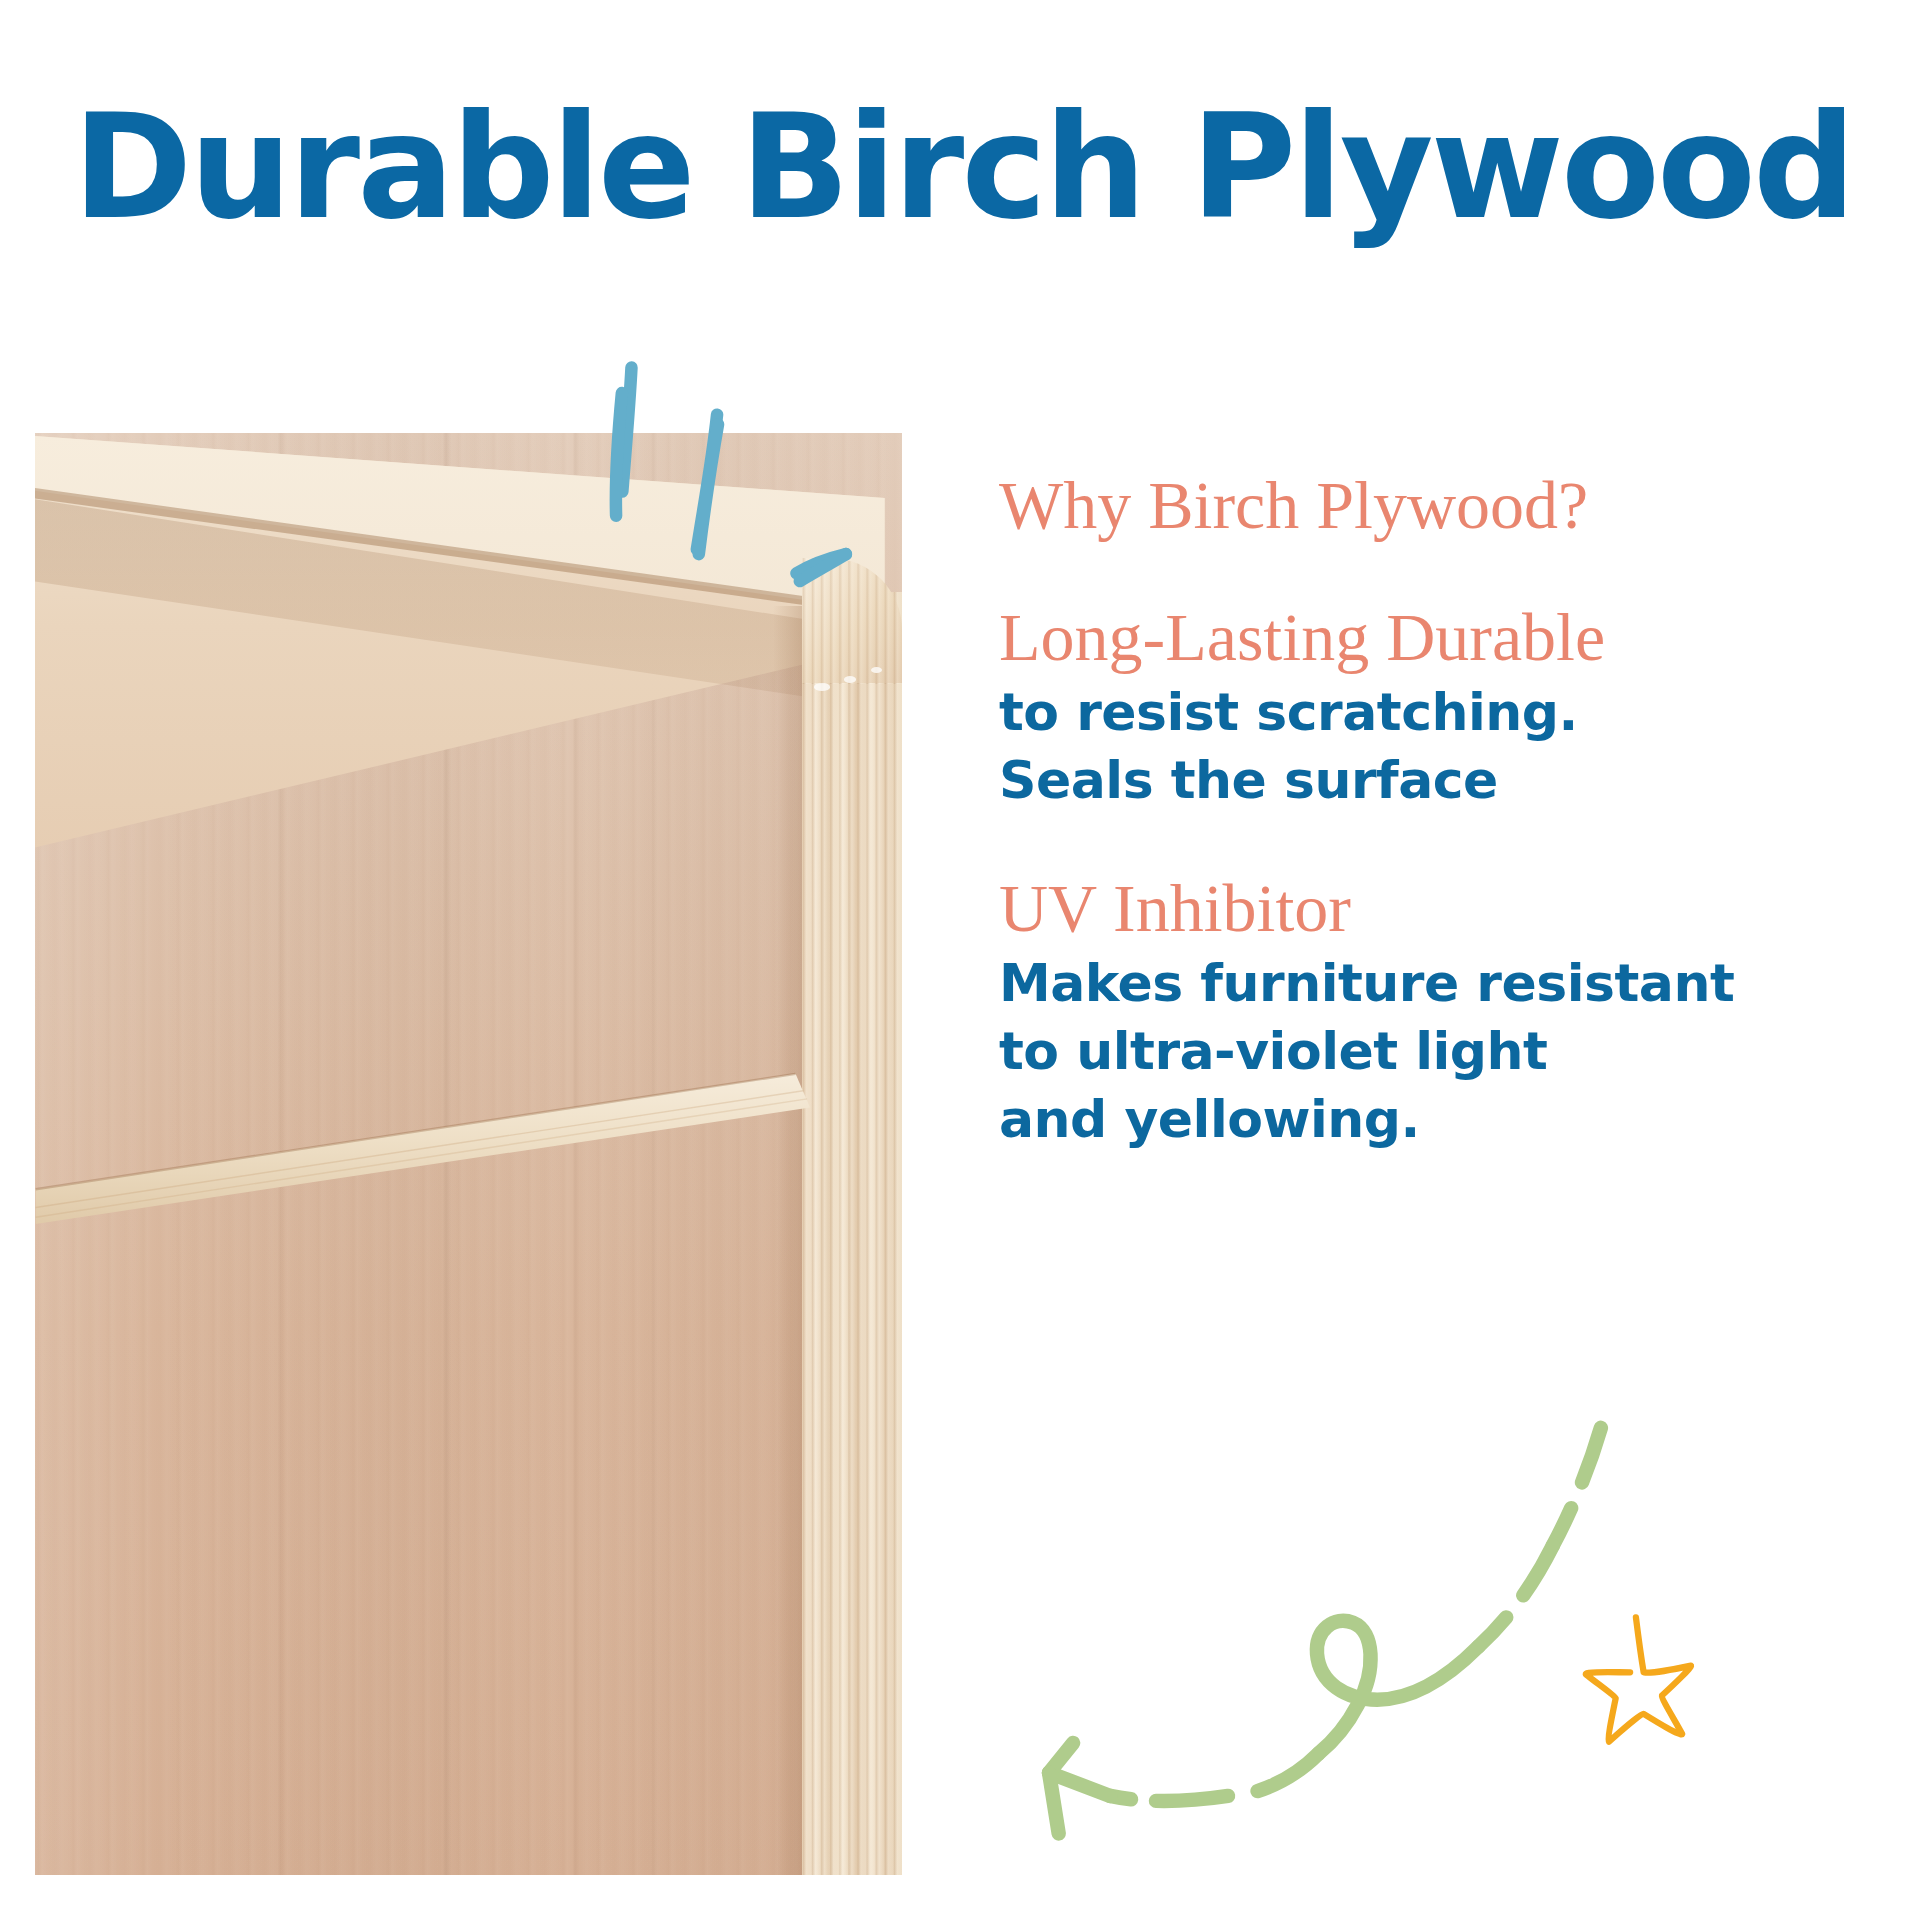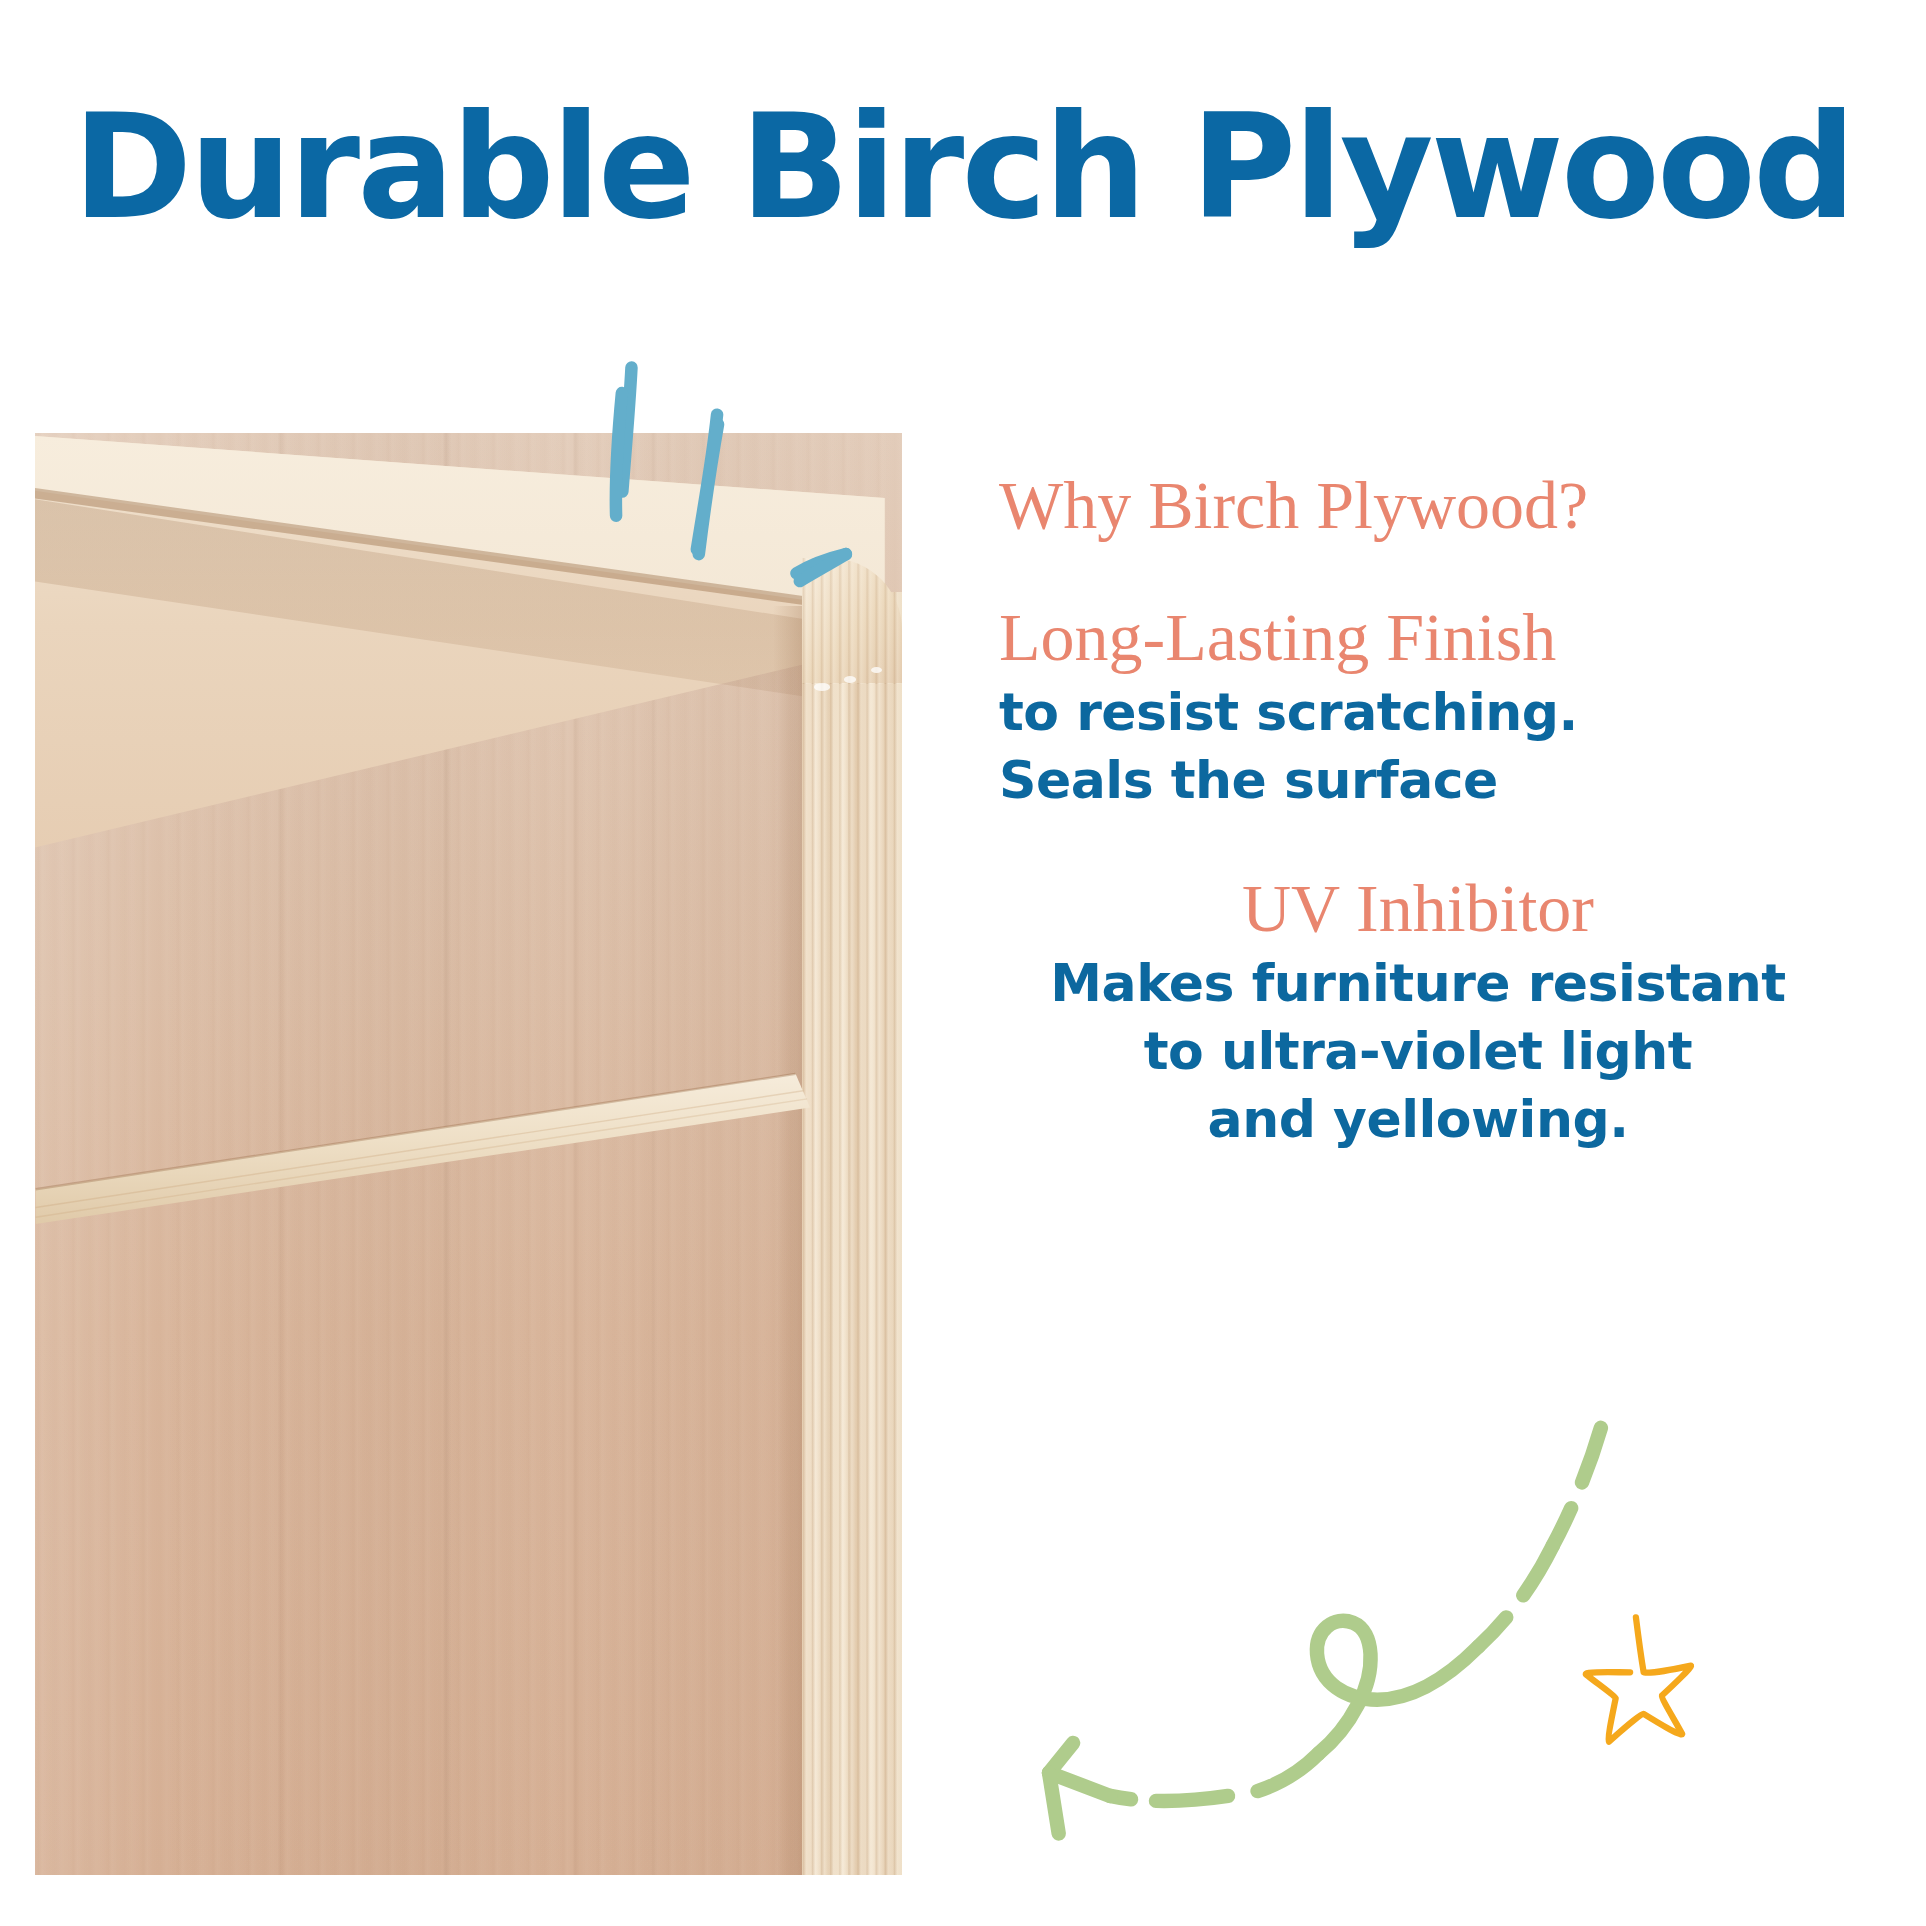--- a/index.html
+++ b/index.html
@@ -146,21 +146,21 @@
     background:linear-gradient(90deg, rgba(140,92,55,0), rgba(140,92,55,.22));
   }
 
   
   #text-col {
     position:absolute;
     left:999px; top:467px;
     width:838px;
   }
   .block { margin-bottom:56px; }
-  .block:last-child { margin-bottom:16px;text-align:center; }
+  .block:last-child { margin-bottom:16px; }
   .block-heading {
     font-family:"Liberation Serif", serif;
     font-weight:400;
     font-size:68px;
     line-height:1.12;
     color:#e9866f;
     white-space:nowrap;
     margin-bottom:3.9px;
   }
   .block-body {
@@ -220,21 +220,21 @@
     </svg>
   </div>
 
   <div id="text-col">
 
     <div class="block">
       <div class="block-heading">Why Birch Plywood?</div>
     </div>
 
     <div class="block">
-      <div class="block-heading">Long-Lasting Finish</div>
+      <div class="block-heading">Long-Lasting Durable</div>
       <div class="block-body">
         <span class="ln">to resist scratching.</span>
         <span class="ln">Seals the surface</span>
       </div>
     </div>
 
     <div class="block">
       <div class="block-heading">UV Inhibitor</div>
       <div class="block-body">
         <span class="ln">Makes furniture resistant</span>

